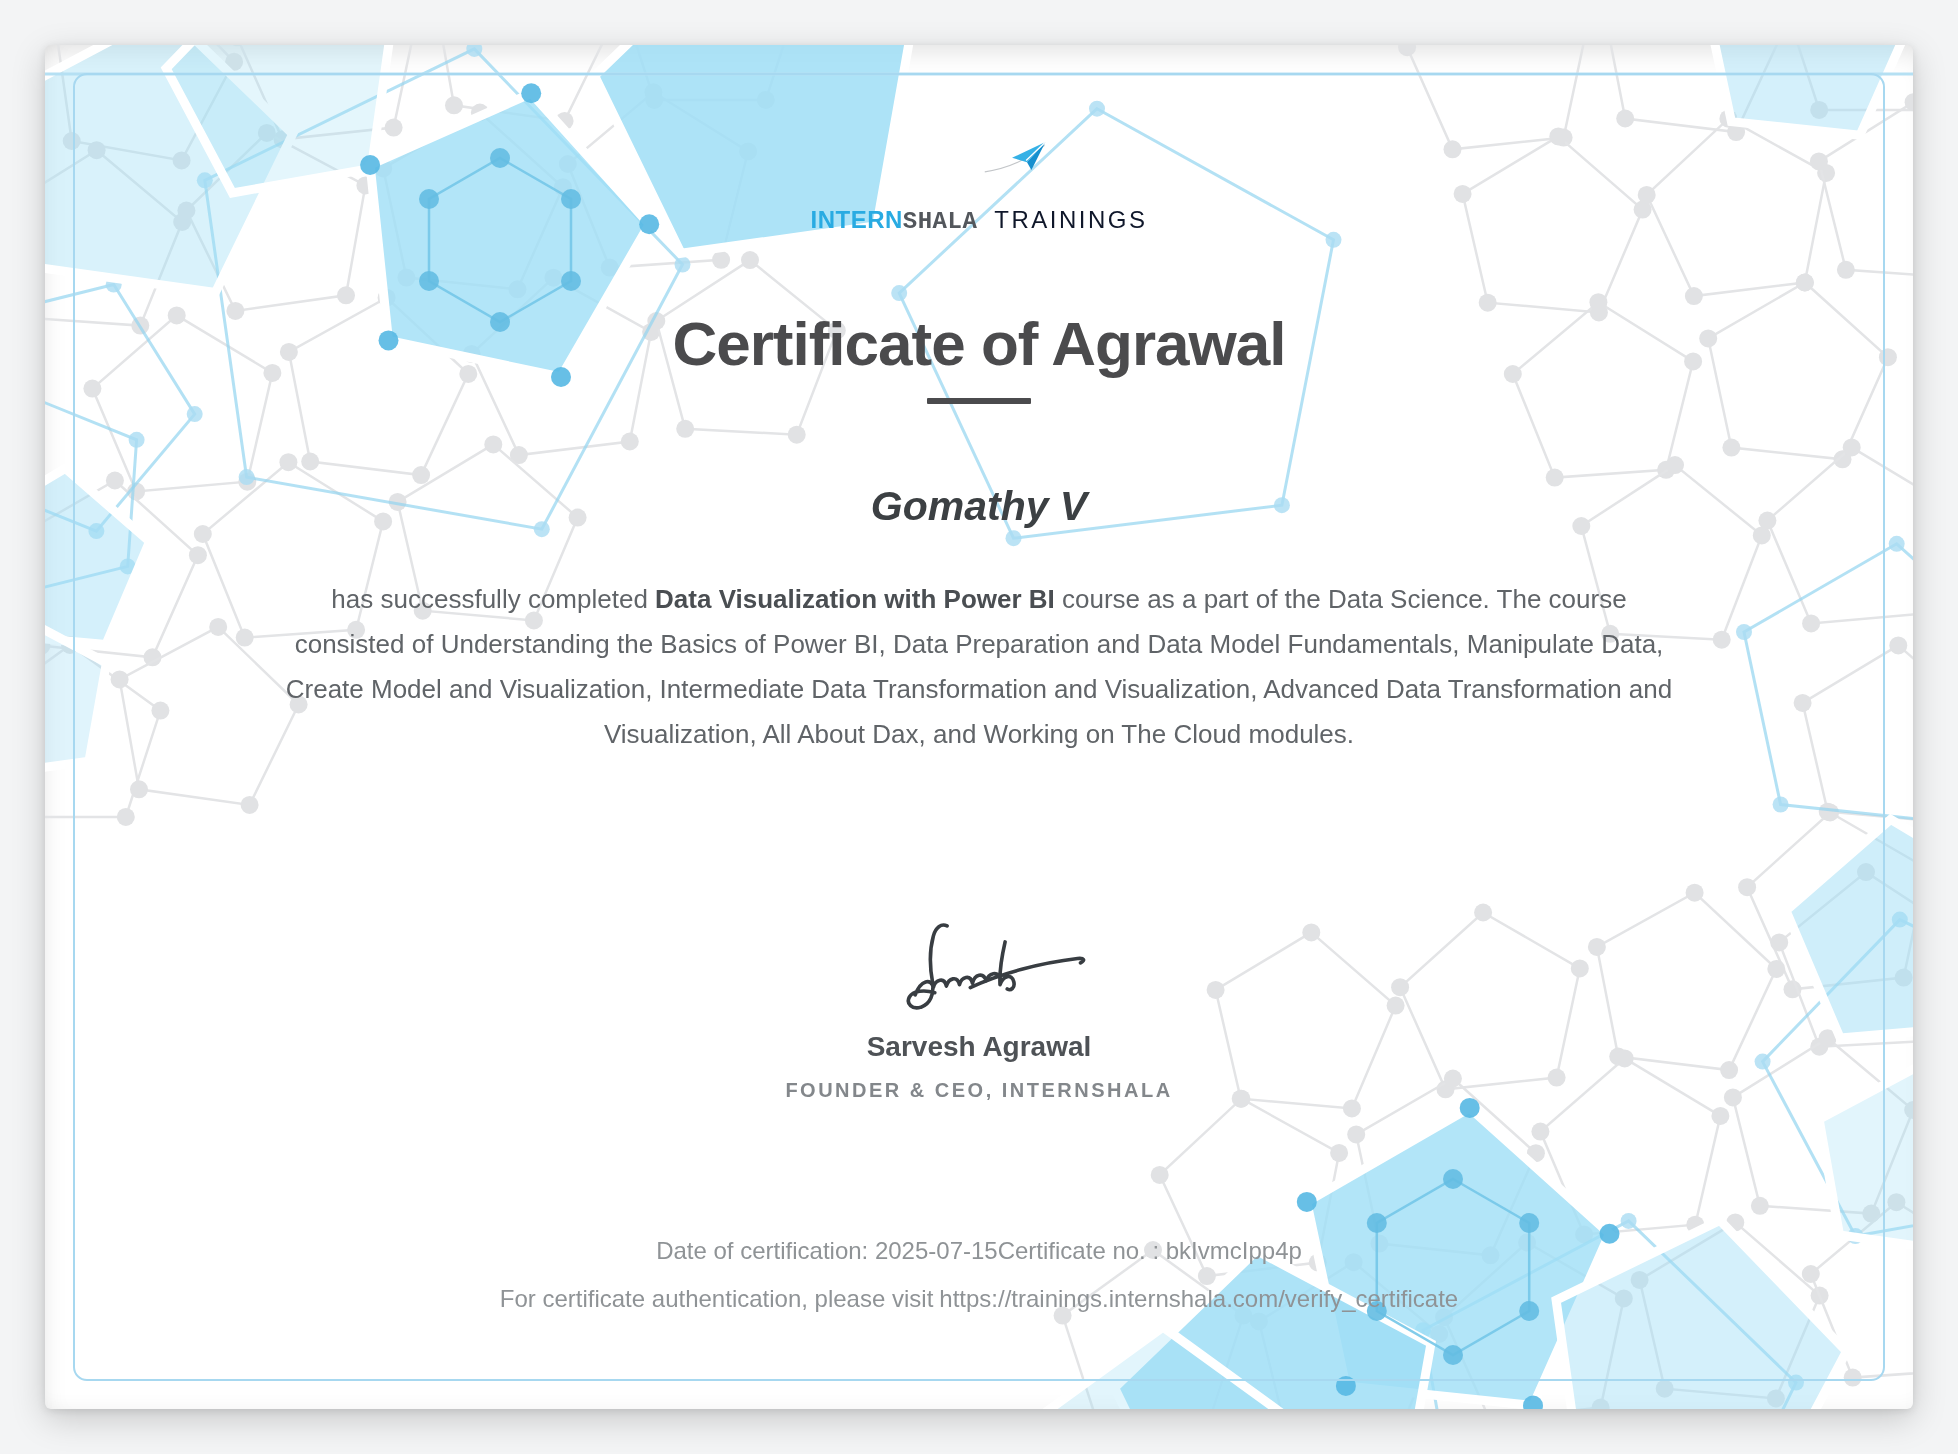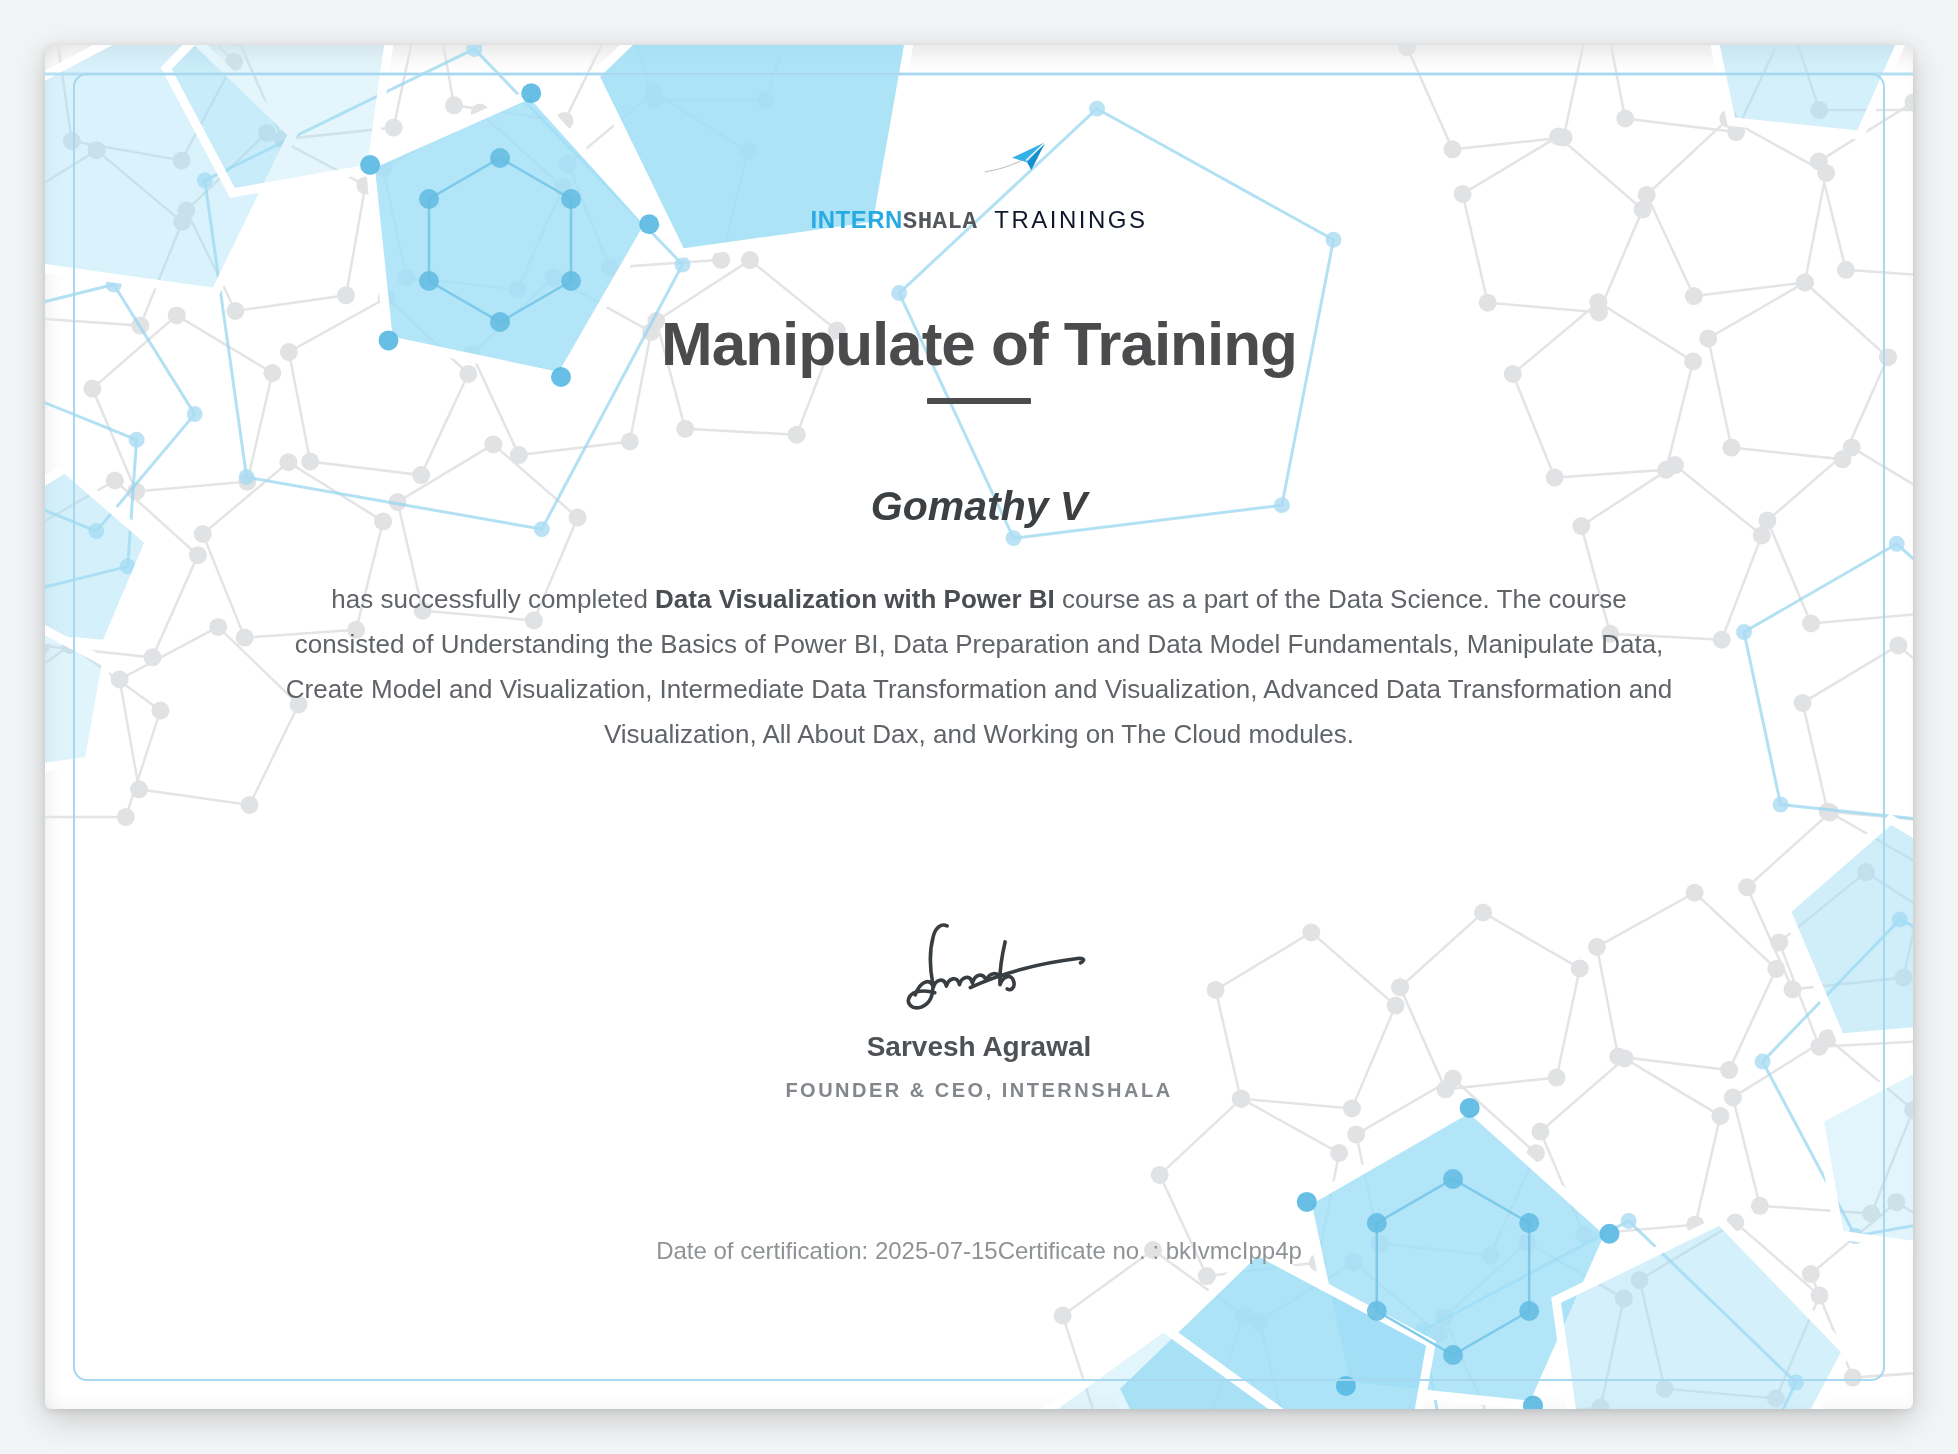--- a/index.html
+++ b/index.html
@@ -427,21 +427,21 @@
           <polygon points="142,8 66,44 100,54" fill="#35b1e6"></polygon>
           <polygon points="142,8 100,54 110,72" fill="#1690cf"></polygon>
           <path d="M142,8 L98,50" stroke="#ffffff" stroke-width="3" fill="none"></path>
         </svg>
         <div class="logo-text">
           <span class="logo-intern">INTERN</span><span class="logo-shala">SHALA</span><span class="logo-trainings">TRAININGS</span>
         </div>
       </div>
     </div>
 
-    <div class="title">Manipulate of Training</div>
+    <div class="title">Certificate of Agrawal</div>
     <div class="divider"></div>
 
     <div class="recipient">Gomathy V</div>
 
     <div class="body-par"><span>has successfully completed </span><b>Data Visualization with Power BI</b><span> course as a part of the Data Science. The course consisted of Understanding the Basics of Power BI, Data Preparation and Data Model Fundamentals, Manipulate Data, Create Model and Visualization, Intermediate Data Transformation and Visualization, Advanced Data Transformation and Visualization, All About Dax, and Working on The Cloud modules.</span></div>
 
     <div class="sig-block">
       <svg class="sig-svg" viewBox="0 0 320 140">
         <path d="M116,12 C108,8 100,14 97,26 C91,48 93,74 96,90 C98,106 93,120 80,124 C68,128 59,119 64,110 C69,101 85,100 99,104
                  M72,107 C80,86 94,84 97,97 C100,86 112,82 115,95 C118,84 130,80 133,93 C136,82 148,78 151,91 C154,79 166,75 170,88 C173,77 186,73 190,86
@@ -456,15 +456,18 @@
       <div>
         <span>Date of certification:</span>
         <span>2025-07-15</span>
       </div>
       <div>
         <span>Certificate no. :</span>
         <span>bkIvmcIpp4p</span>
       </div>
     </div>
 
+    <div class="url-line">
+      <span>For certificate authentication, please visit</span><span class="gap"></span><span>https://trainings.internshala.com/verify_certificate</span>
+    </div>
 
   </div>
 </div>
 
 </body></html>

